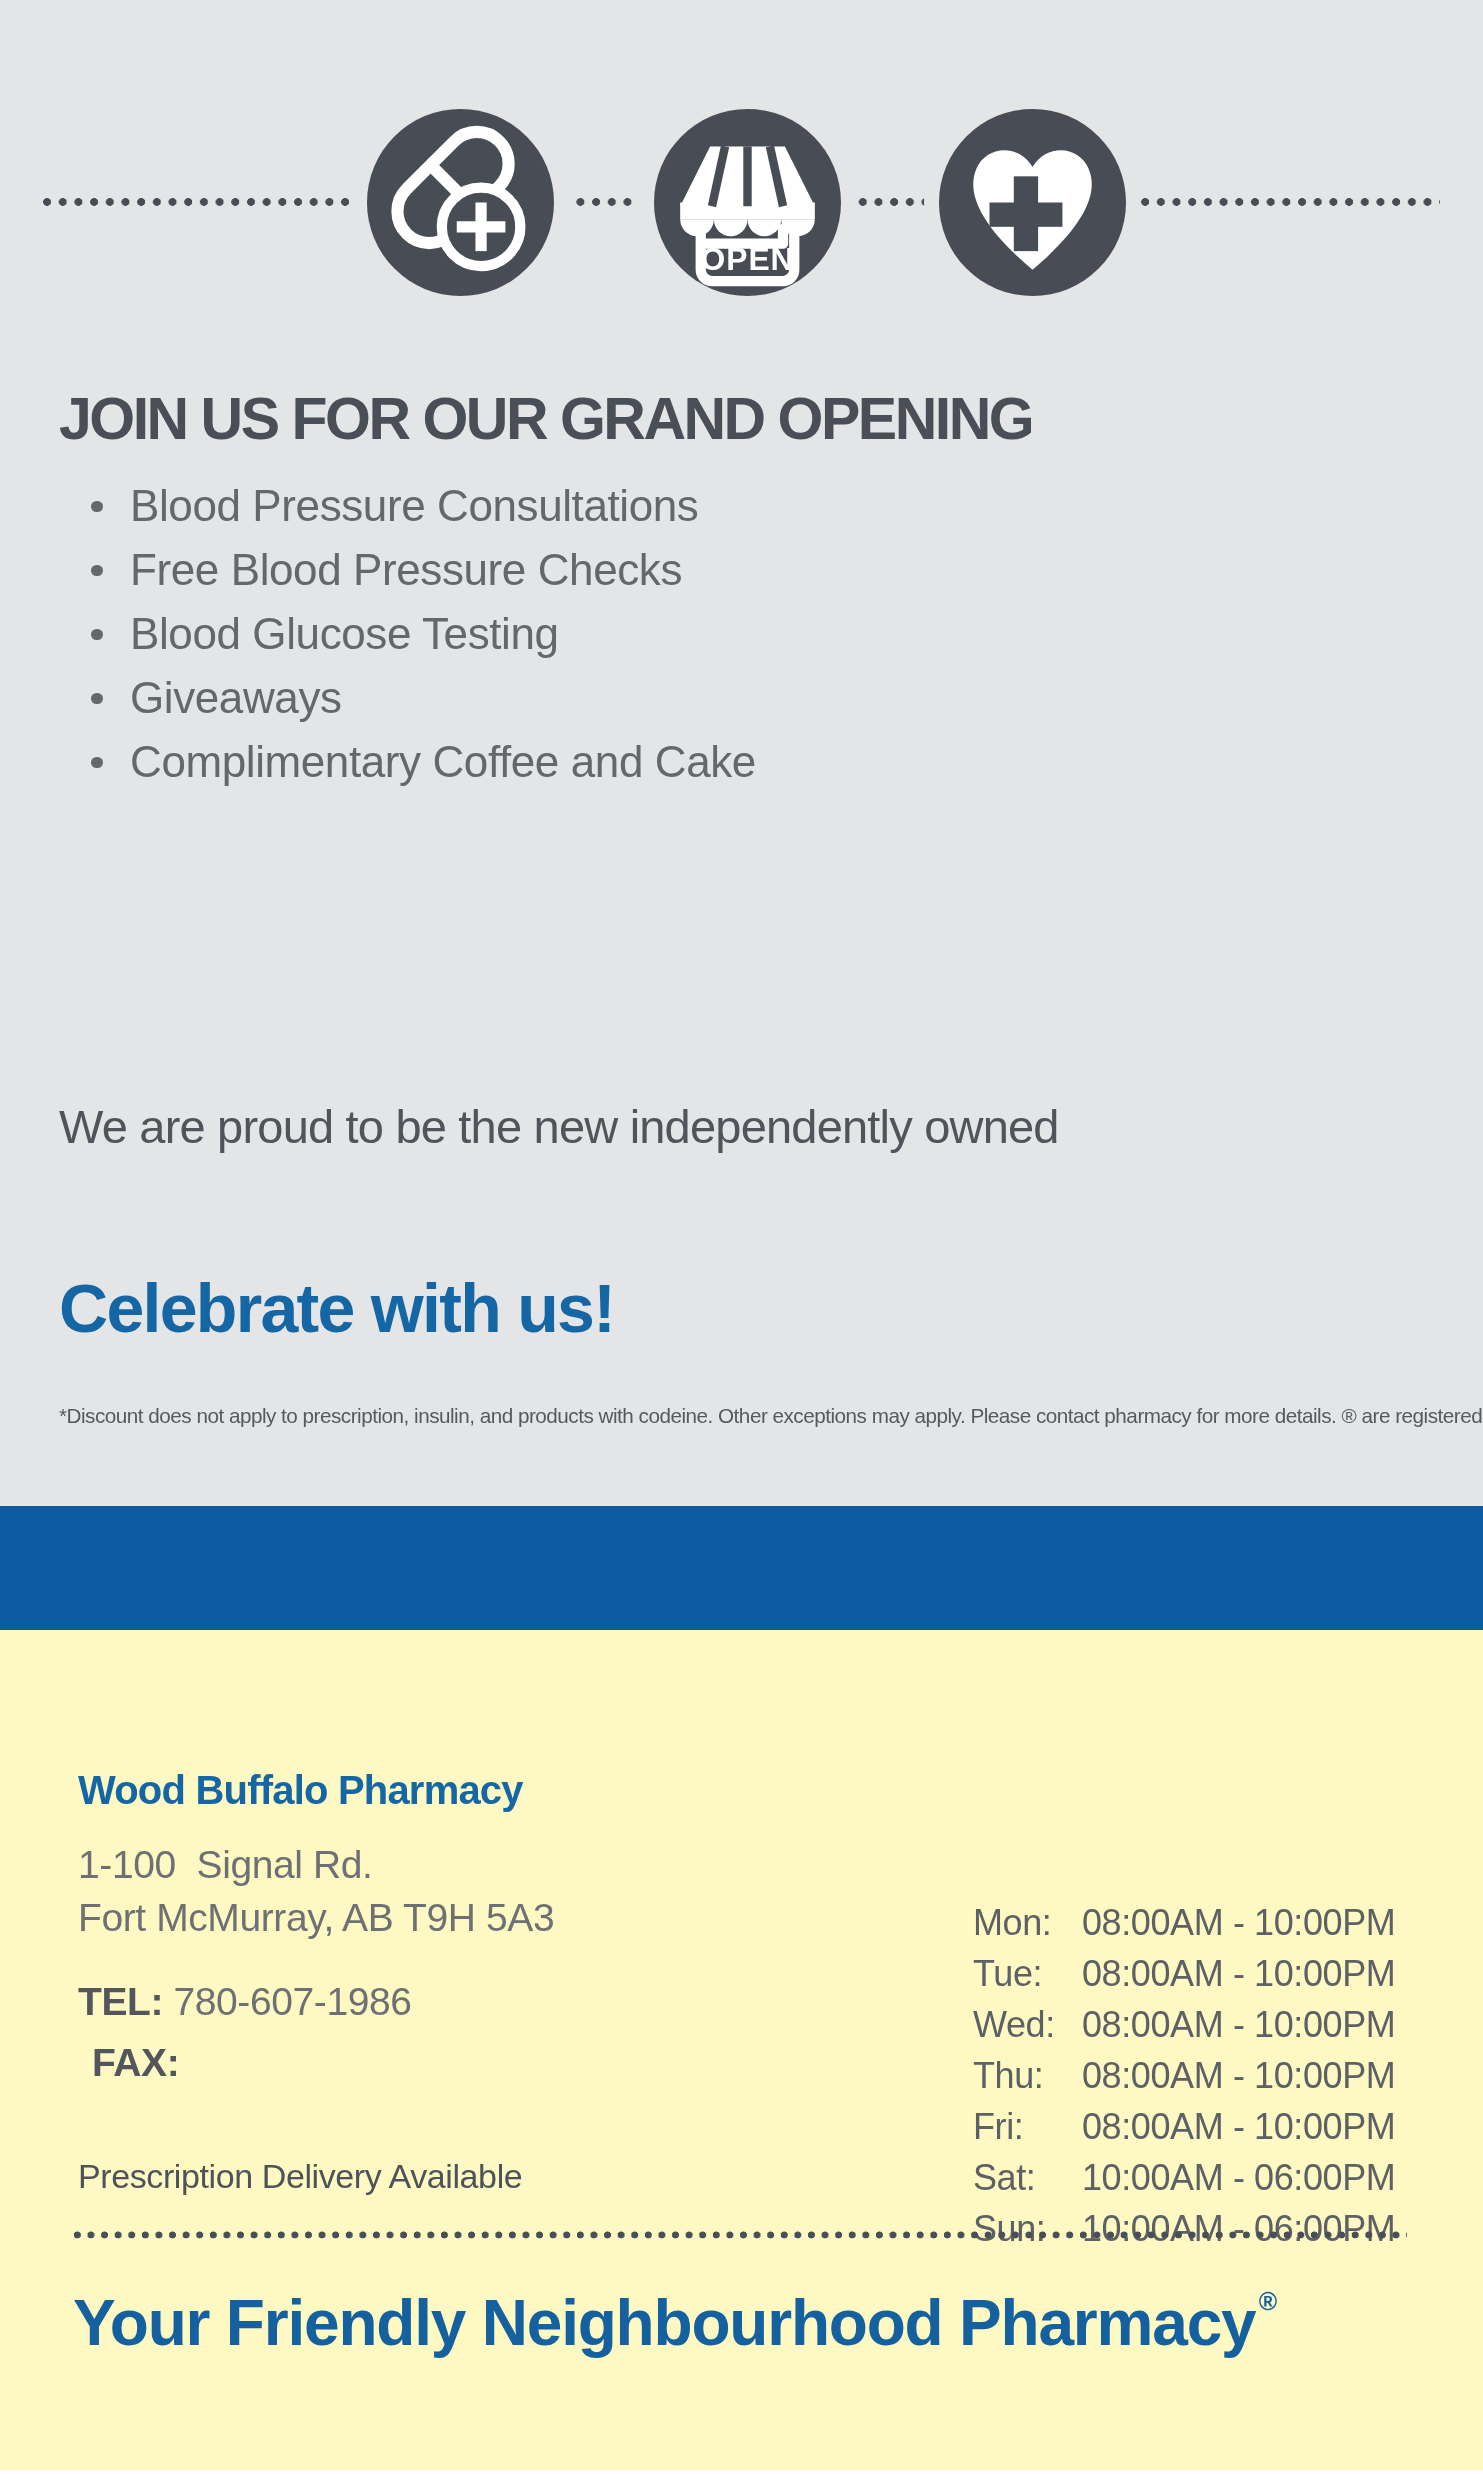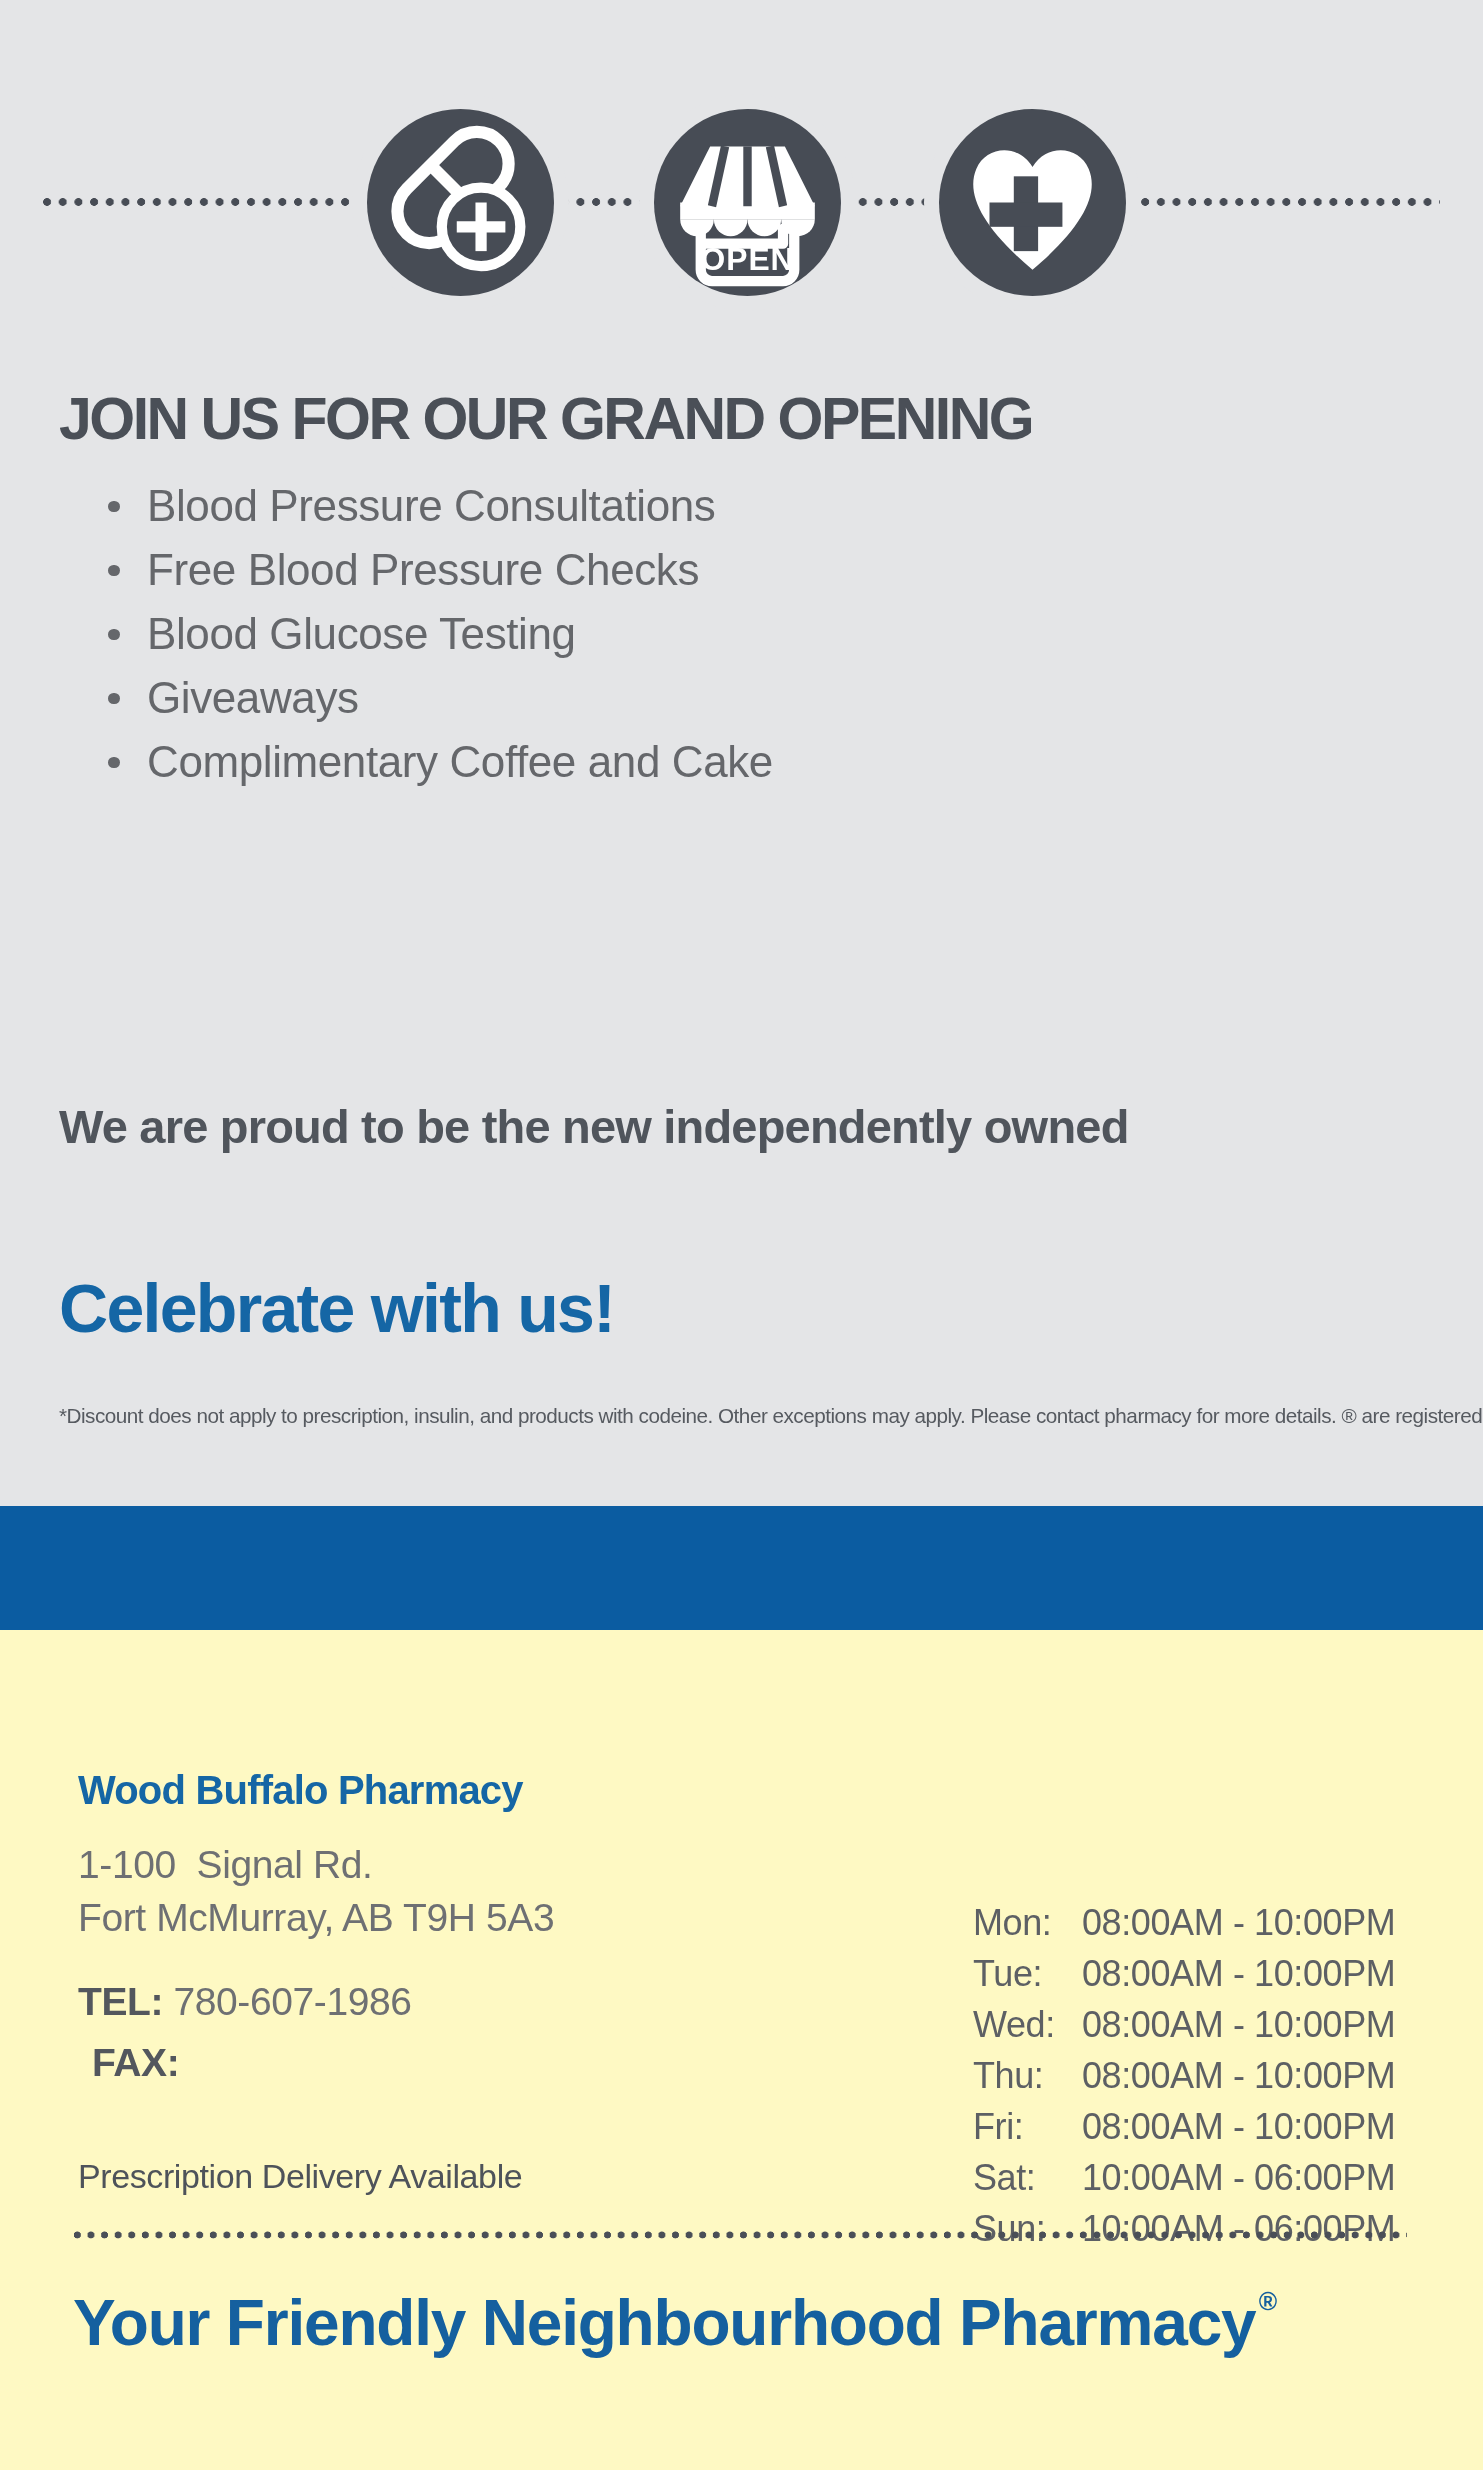--- a/index.html
+++ b/index.html
@@ -17,27 +17,27 @@
   .icon-circle{position:absolute;top:109px;width:187px;height:187px;border-radius:50%;
     background:#474c55;box-shadow:0 0 0 15px #e4e5e7;}
   .icon-circle svg{position:absolute;left:0;top:0;width:187px;height:187px;}
   #icon-pill{left:367px;}
   #icon-store{left:654px;}
   #icon-heart{left:939px;}
 
   .headline{position:absolute;left:59px;top:390px;font-size:59px;font-weight:bold;
     color:#4a4f57;letter-spacing:-2.5px;line-height:1;white-space:nowrap;}
 
-  .bullet-list{position:absolute;left:83px;top:484px;margin:0;padding:0;list-style:none;}
+  .bullet-list{position:absolute;left:66px;top:484px;margin:0;padding:0;list-style:none;}
   .bullet-list li{position:relative;padding-left:64px;margin-bottom:20px;font-size:44px;
     line-height:44px;color:#65676b;letter-spacing:-0.4px;white-space:nowrap;}
   .bullet-list li::before{content:"";position:absolute;left:25px;top:16.5px;width:11.6px;height:11.6px;
     border-radius:50%;background:#65676b;}
 
-  .proud{position:absolute;left:59px;top:1096px;font-size:47px;font-weight:bold;
+  .proud{position:absolute;left:59px;top:1096px;font-size:47px;font-weight:normal;
     color:#50555c;line-height:62px;letter-spacing:-0.8px;white-space:nowrap;}
   .celebrate{position:absolute;left:59px;top:1274px;font-size:68px;font-weight:bold;
     color:#1566a5;letter-spacing:-1.7px;line-height:1;white-space:nowrap;}
 
   .disclaimer{position:absolute;left:59px;top:1400px;font-size:20.7px;color:#565a60;
     line-height:32px;letter-spacing:-0.5px;}
   .disclaimer div{white-space:nowrap;}
 
   
   .blue-bar{position:absolute;left:0;top:1506px;width:1483px;height:124px;background:#0b5ca1;}

